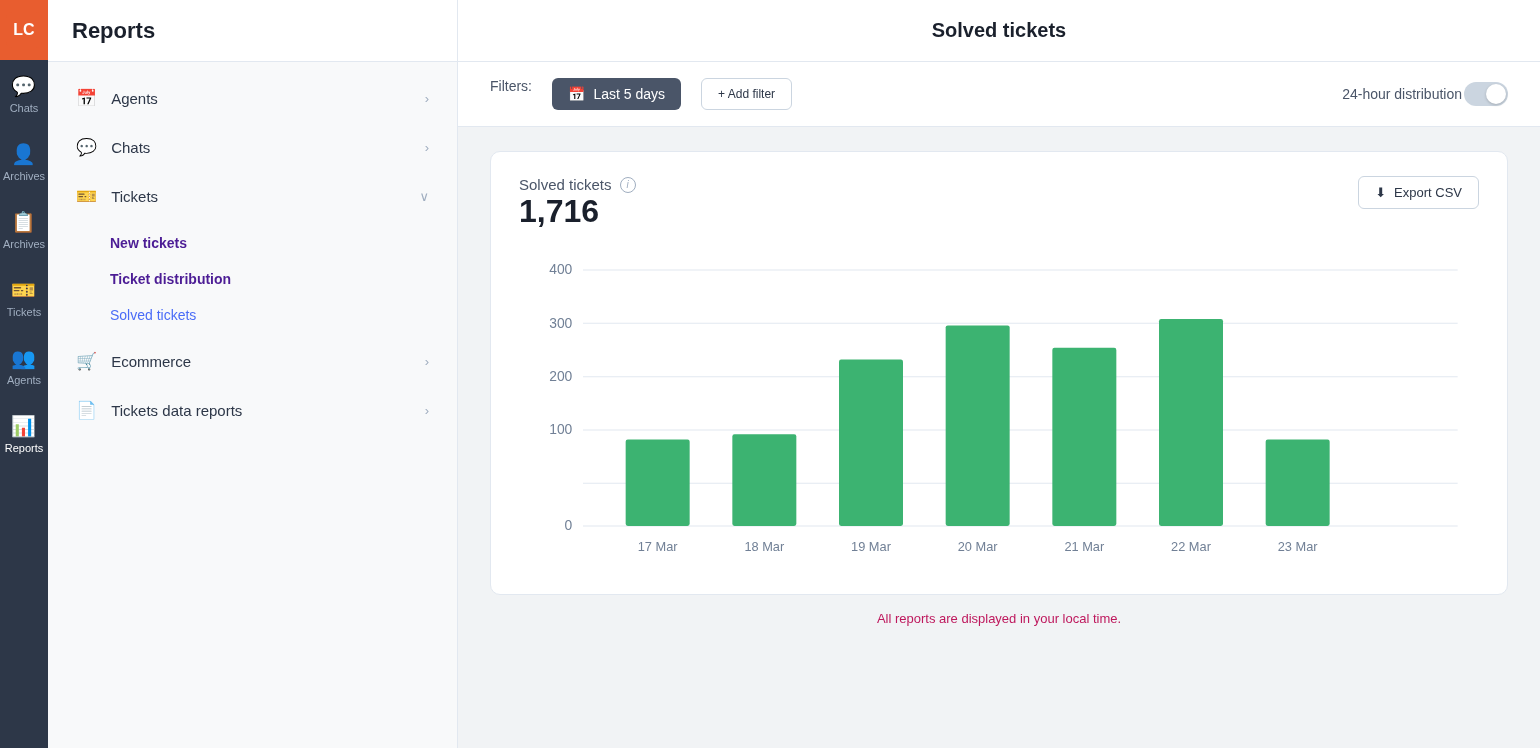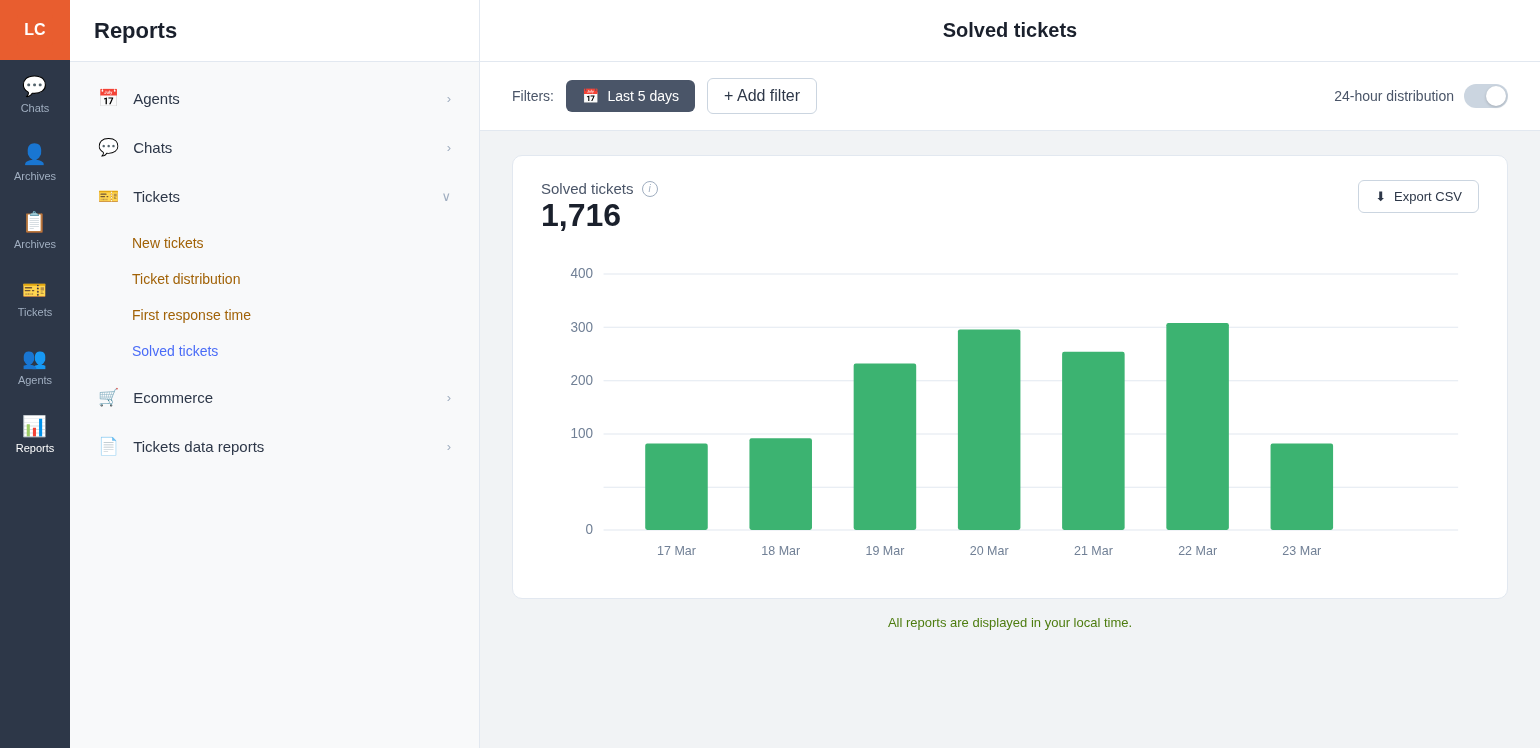--- a/index.html
+++ b/index.html
@@ -1,20 +1,20 @@
 <!DOCTYPE html>
 <html><head>
   <meta charset="utf-8">
   <style>
     * { box-sizing: border-box; margin: 0; padding: 0; }
     body { font-family: -apple-system, BlinkMacSystemFont, 'Segoe UI', sans-serif; display: flex; height: 748px; overflow: hidden; background: #f1f3f5; }
 
     
     .icon-nav {
-      width: 70px;
+      width: 48px;
       background: #2d3748;
       display: flex;
       flex-direction: column;
       align-items: center;
       padding-top: 0;
       flex-shrink: 0;
     }
     .logo-area {
       width: 70px;
       height: 60px;
@@ -92,23 +92,23 @@
     .menu-icon { font-size: 17px; color: #4a5568; }
     .chevron { font-size: 13px; color: #a0aec0; }
 
     
     .submenu {
       padding: 4px 0;
     }
     .submenu-item {
       padding: 10px 28px 10px 62px;
       cursor: pointer;
-      color: #a16207;
+      color: #4c1d95;
       font-size: 14px;
-      font-weight: 400;
+      font-weight: 700;
     }
     .submenu-item.active { color: #4a6cf7; font-weight: 500; }
 
     
     .main-content {
       flex: 1;
       display: flex;
       flex-direction: column;
       overflow: hidden;
     }
@@ -131,22 +131,21 @@
     .filter-bar {
       background: white;
       padding: 16px 32px;
       display: flex;
       align-items: center;
       justify-content: space-between;
       border-bottom: 1px solid #e2e8f0;
     }
     .filter-left {
       display: flex;
-      align-items: center;
-      gap: 12px;
+      gap: 20px;
     }
     .filters-label {
       font-size: 14px;
       color: #4a5568;
     }
     .filter-btn-active {
       background: #4a5568;
       color: white;
       border: none;
       border-radius: 6px;
@@ -156,27 +155,27 @@
       display: flex;
       align-items: center;
       gap: 8px;
     }
     .filter-btn-add {
       background: white;
       color: #2d3748;
       border: 1px solid #cbd5e0;
       border-radius: 6px;
       padding: 8px 16px;
-      font-size: 16px;
+      font-size: 12px;
       cursor: pointer;
     }
     .filter-right {
       display: flex;
       align-items: center;
-      gap: 10px;
+      gap: 2px;
     }
     .distribution-label {
       font-size: 14px;
       color: #4a5568;
     }
     
     .toggle {
       width: 44px;
       height: 24px;
       background: #cbd5e0;
@@ -258,21 +257,21 @@
       position: relative;
       height: 320px;
     }
     .bar-chart-svg {
       width: 100%;
       height: 100%;
     }
 
     .footer-note {
       text-align: center;
-      color: #4d7c0f;
+      color: #be185d;
       font-size: 13px;
       margin-top: 16px;
     }
   </style>
 </head>
 <body>
 
 <nav class="icon-nav">
   <div class="logo-area">
     <div class="logo-box">LC</div>
@@ -326,21 +325,20 @@
     <div class="menu-item">
       <div class="menu-item-left">
         <span class="menu-icon">🎫</span>
         <span>Tickets</span>
       </div>
       <span class="chevron">∨</span>
     </div>
     <div class="submenu">
       <div class="submenu-item">New tickets</div>
       <div class="submenu-item">Ticket distribution</div>
-      <div class="submenu-item">First response time</div>
       <div class="submenu-item active">Solved tickets</div>
     </div>
 
     <div class="menu-item">
       <div class="menu-item-left">
         <span class="menu-icon">🛒</span>
         <span>Ecommerce</span>
       </div>
       <span class="chevron">›</span>
     </div>

